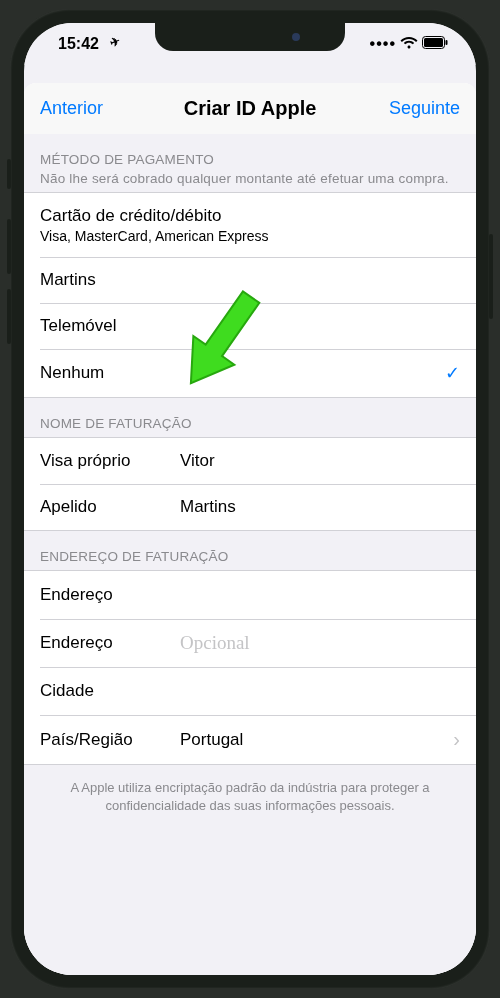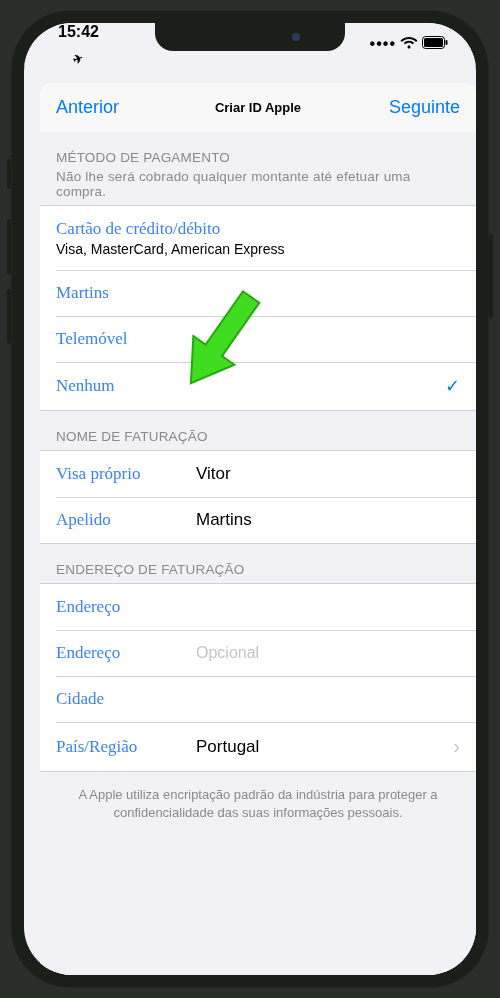--- a/index.html
+++ b/index.html
@@ -49,23 +49,22 @@
       display: flex;
       justify-content: space-between;
       align-items: center;
       padding: 0 28px 0 34px;
       color: #000;
       font-weight: 600;
       font-size: 16px;
     }
     .status-left {
       display: flex;
-      align-items: center;
+      align-items: flex-start;
       gap: 11px;
-      flex-direction: column;
     }
     .status-right {
       display: flex;
       align-items: center;
       gap: 4px;
     }
     .notch {
       position: absolute;
       top: 0;
       left: 50%;
@@ -87,37 +86,36 @@
       border-radius: 50%;
     }
     .sheet {
       background: #fff;
       margin-top: 18px;
       border-radius: 12px 12px 0 0;
       height: calc(100% - 60px);
       overflow: hidden;
       display: flex;
       flex-direction: column;
-      margin-left: 16px;
     }
     .nav-bar {
       display: flex;
       justify-content: space-between;
       align-items: center;
       padding: 14px 16px;
       background: #f8f8f8;
     }
     .nav-left, .nav-right {
       color: #007aff;
       font-size: 18px;
       min-width: 80px;
     }
     .nav-right { text-align: right; }
     .nav-title {
-      font-size: 13px;
+      font-size: 20px;
       font-weight: 600;
       color: #000;
       flex: 1;
       text-align: center;
     }
     .content {
       flex: 1;
       overflow-y: auto;
       background: #f2f1f6;
     }
@@ -151,42 +149,42 @@
     .cell + .cell::before {
       content: "";
       position: absolute;
       top: 0;
       left: 16px;
       right: 0;
       height: 0.5px;
       background: #d1d1d6;
     }
     .cell-label {
-      color: #3b82f6;
+      color: #000000;
       min-width: 140px;
-      font-family: Liberation Serif, serif;
     }
     .cell-sub {
       color: #000;
       font-size: 14px;
       margin-top: 2px;
       text-align: right;
     }
     .cell-title-block { display:flex; flex-direction: column; }
     .cell-value {
       color: #000;
       flex: 1;
     }
     .cell-input {
       flex: 1;
       border: none;
       outline: none;
-      font-size: 16px;
+      font-size: 19px;
       background: transparent;
       color: #000;
+      font-family: Liberation Serif, serif;
     }
     .cell-input::placeholder {
       color: #c4c4c6;
     }
     .checkmark {
       color: #007aff;
       font-size: 18px;
       margin-left: auto;
     }
     .disclosure {

